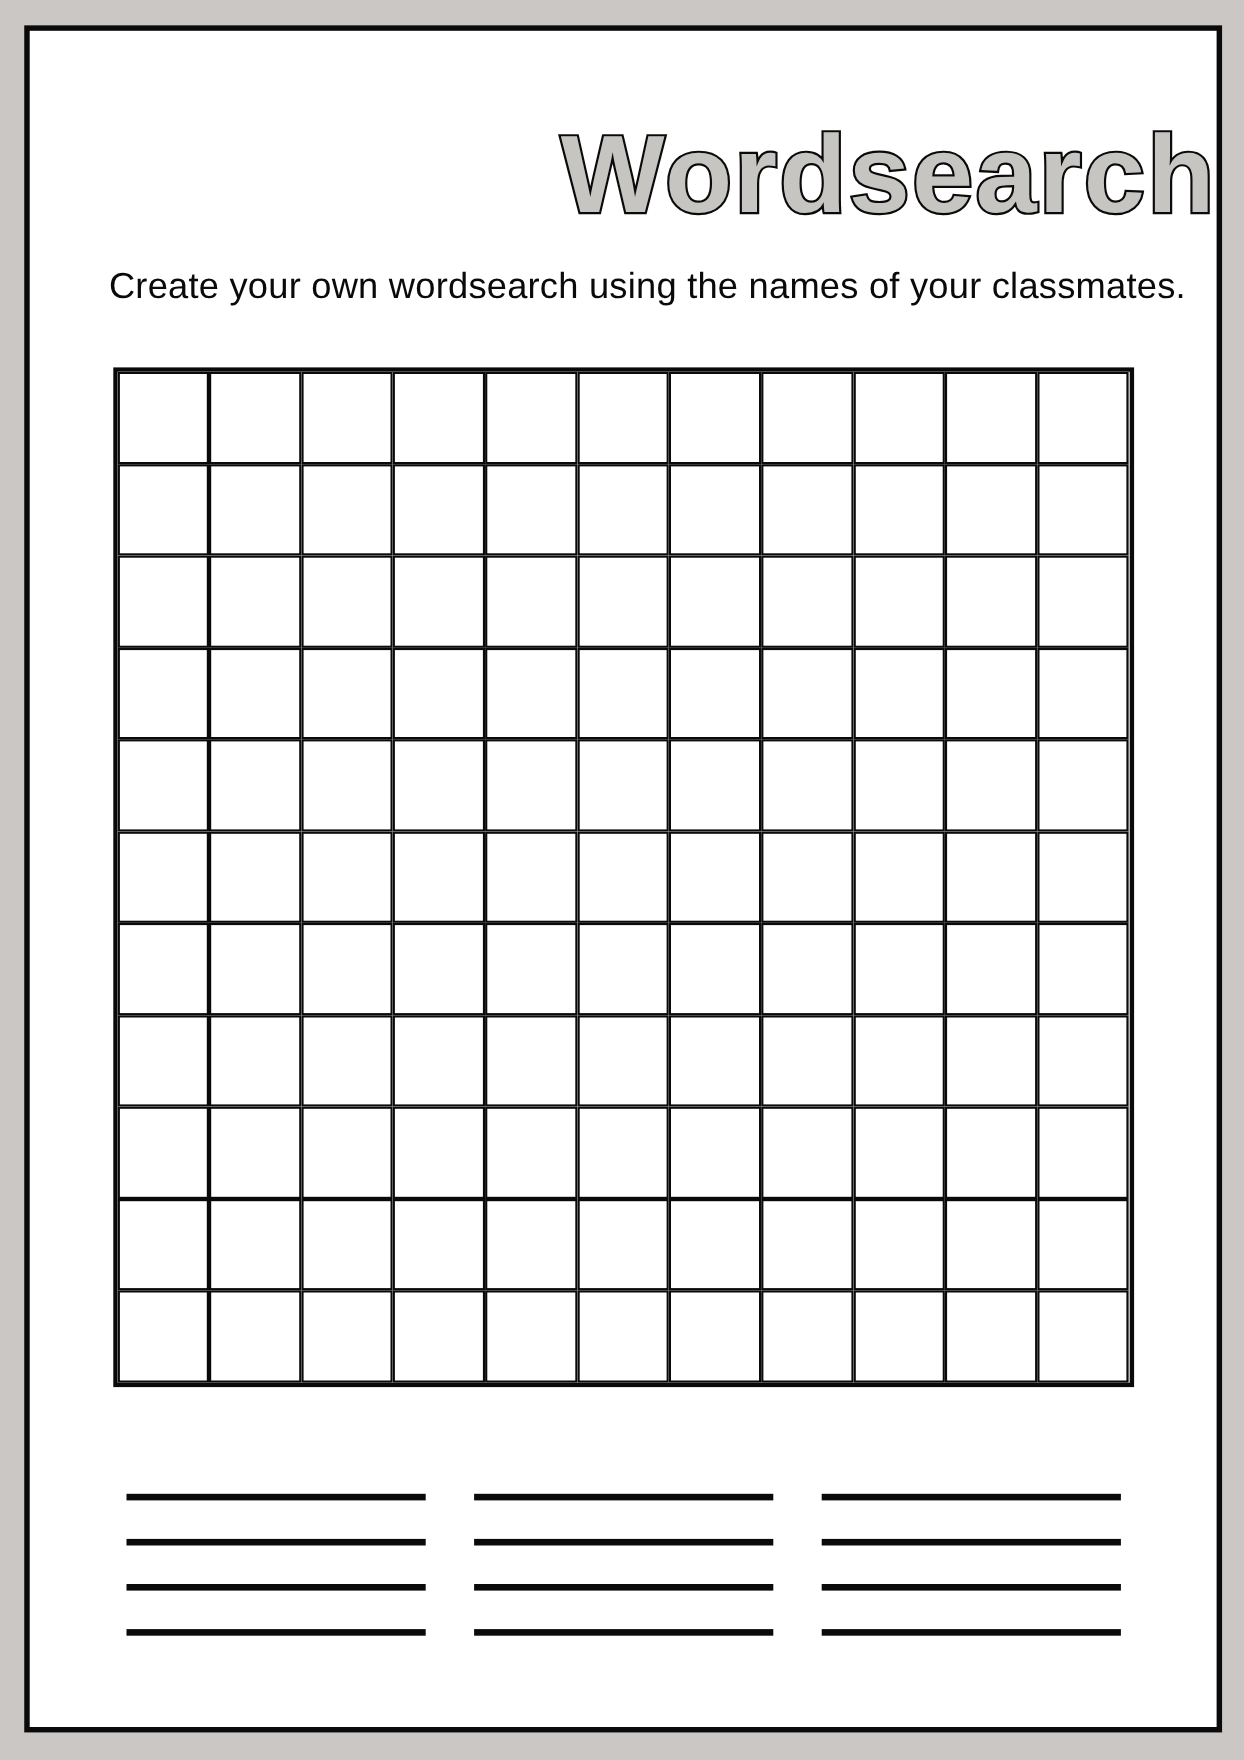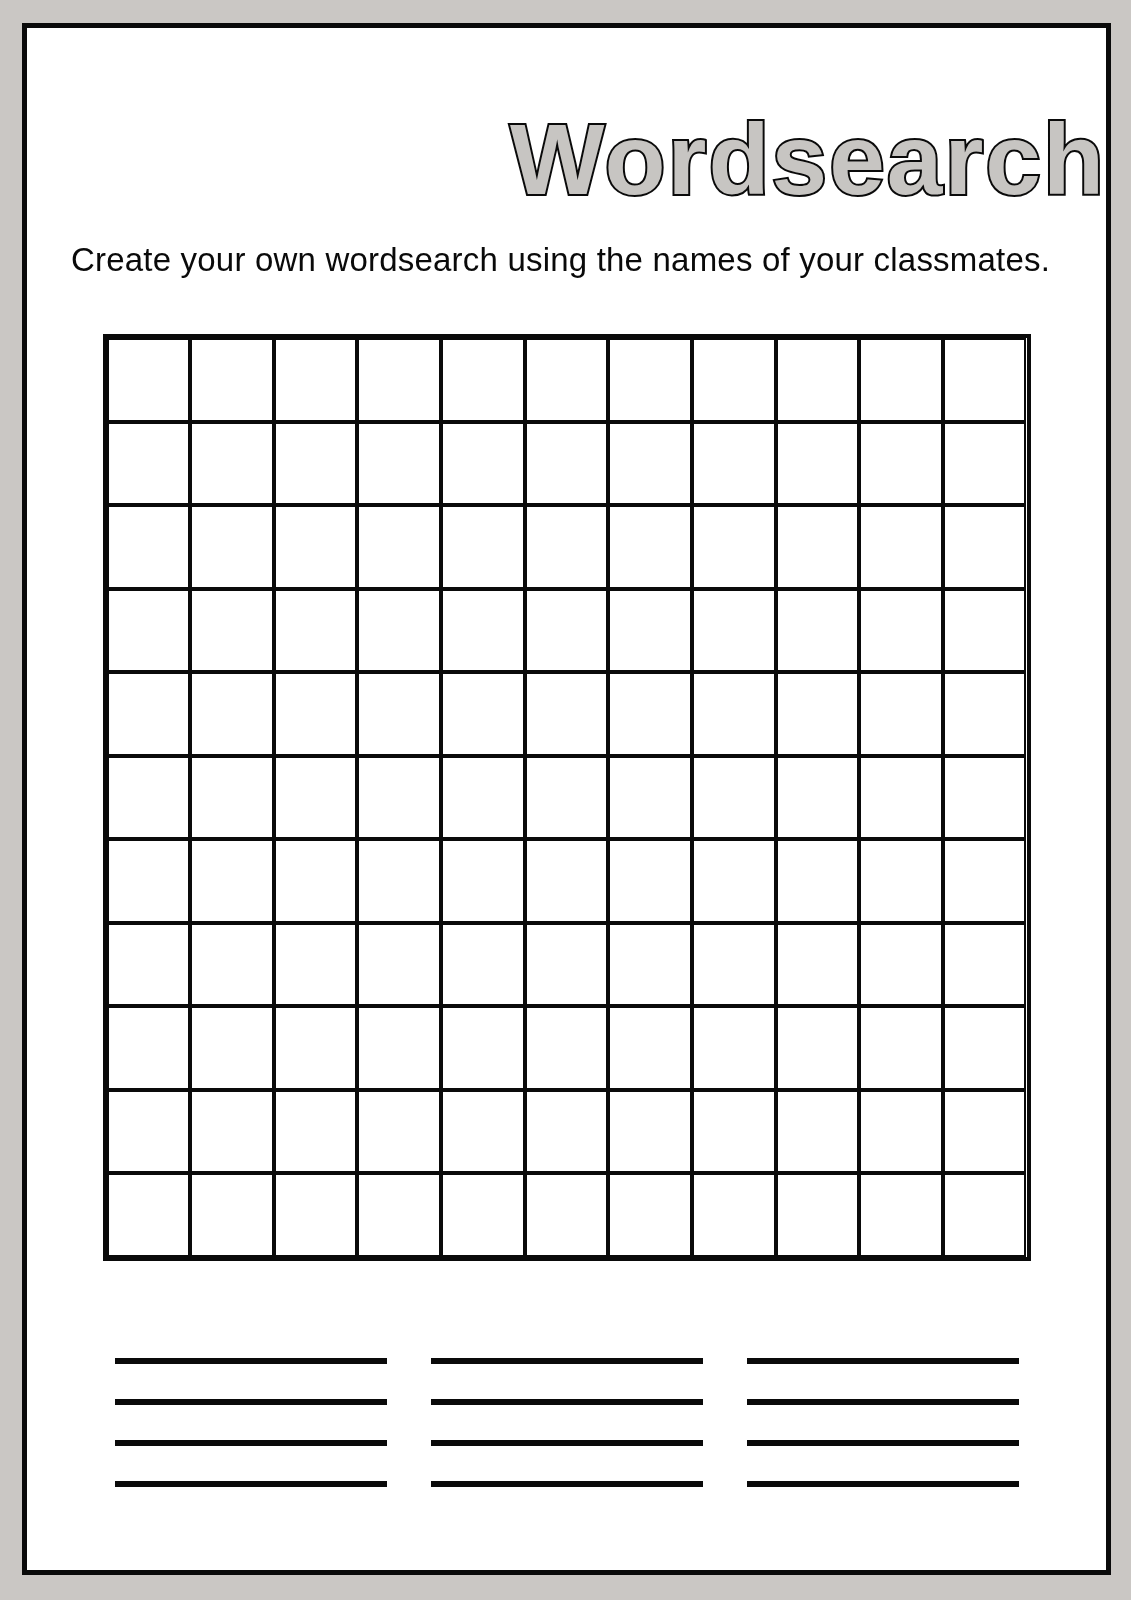--- a/index.html
+++ b/index.html
@@ -38,21 +38,21 @@
     color: var(--title-fill, #c7c5c2);
     -webkit-text-stroke: 4px var(--ink, #0a0a0a);
     paint-order: stroke fill;
     margin-top: 14px;
   }
   .instruction {
     position: absolute;
     top: 212px;
     left: 0;
     right: 0;
-    text-align: left;
+    text-align: center;
     font-size: 33px;
     line-height: 1.2;
     letter-spacing: 0.2px;
     color: var(--ink, #0a0a0a);
     padding-left: 44px;
   }
   .grid {
     position: absolute;
     top: 306px;
     left: 50%;

